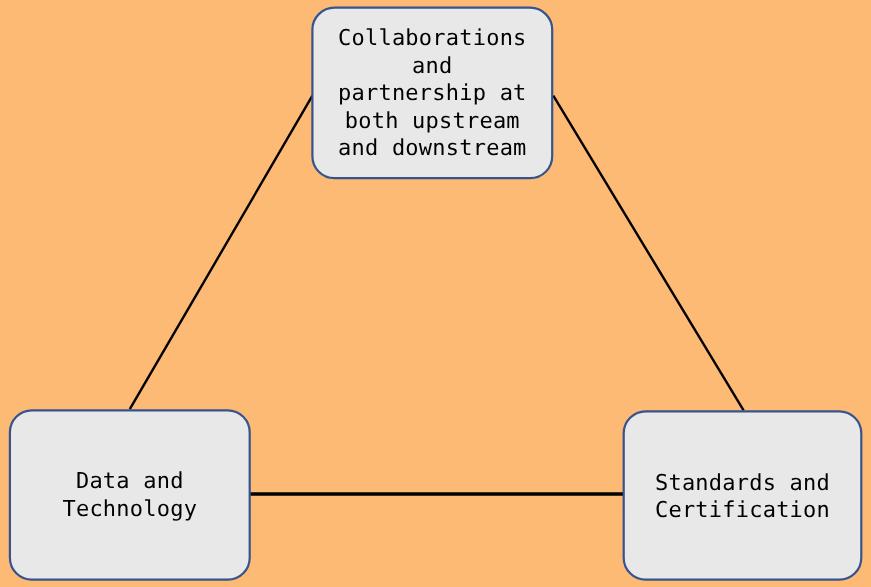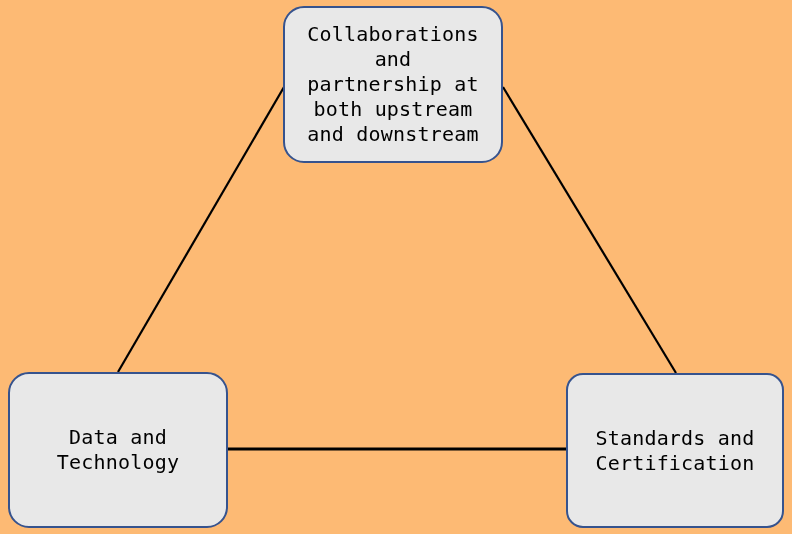--- a/index.html
+++ b/index.html
@@ -50,21 +50,20 @@
     left: 8px;
     top: 372px;
     width: 220px;
     height: 156px;
   }
   .node-bottom-right {
     left: 566px;
     top: 373px;
     width: 218px;
     height: 155px;
-    border-radius: 17px;
   }
 </style>
 </head>
 <body>
 
 <div class="canvas">
 
   <svg class="connector-layer" width="792" height="534" viewBox="0 0 792 534" xmlns="http://www.w3.org/2000/svg">
     <line x1="284" y1="87" x2="118" y2="372" stroke="#000000" stroke-width="2.2"></line>
     <line x1="503" y1="87" x2="676" y2="373" stroke="#000000" stroke-width="2.2"></line>

